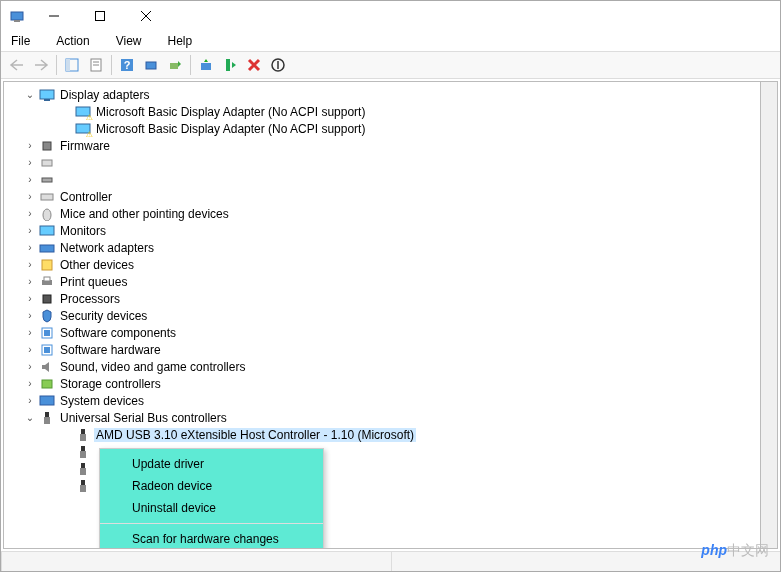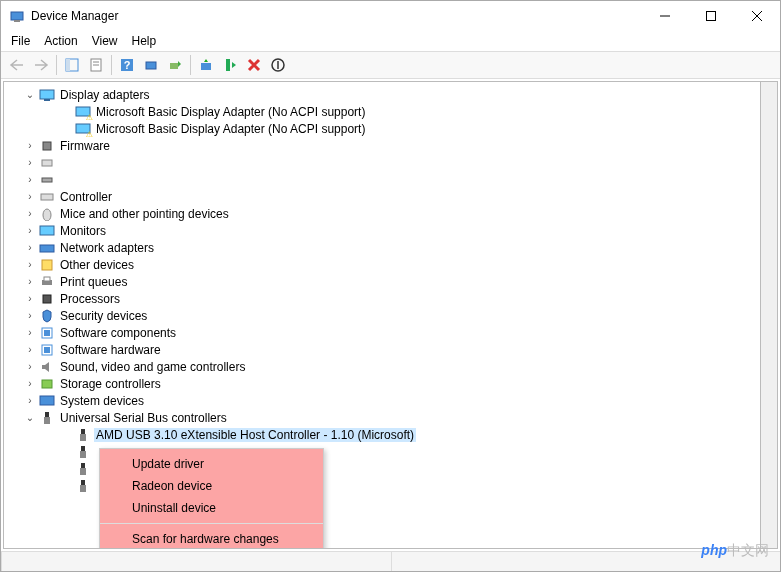--- a/index.html
+++ b/index.html
@@ -2,38 +2,38 @@
 <html><head>
 <meta charset="utf-8">
 <style>
 * { box-sizing: border-box; font-family: "Segoe UI", Tahoma, sans-serif; }
 body { margin: 0; padding: 0; width: 781px; height: 572px; background: #fff; font-size: 12px; overflow: hidden; }
 .window { width: 781px; height: 572px; border: 1px solid #aaa; display: flex; flex-direction: column; }
 .titlebar { height: 30px; display: flex; align-items: center; padding-left: 8px; }
 .titlebar .icon { width: 16px; height: 16px; margin-right: 6px; }
 .titlebar .title { flex: 1; font-size: 12px; }
 .titlebar .winbtn { width: 46px; height: 30px; display: flex; align-items: center; justify-content: center; }
-.menubar { height: 20px; display: flex; align-items: center; padding-left: 4px; gap: 2px; }
+.menubar { height: 20px; display: flex; align-items: center; padding-left: 4px; gap: 14px; }
 .menubar .menuitem { padding: 2px 6px; font-size: 12px; }
 .toolbar { height: 28px; border-top: 1px solid #ddd; border-bottom: 1px solid #ddd; display: flex; align-items: center; padding: 0 4px; gap: 0; background: #f8f8f8; }
 .toolbar .tbtn { width: 24px; height: 24px; display: flex; align-items: center; justify-content: center; border: 1px solid transparent; }
 .toolbar .tbtn.disabled { opacity: 0.4; }
 .toolbar .sep { width: 1px; height: 20px; background: #ccc; margin: 0 3px; }
 .content { flex: 1; display: flex; padding: 2px; }
 .tree { flex: 1; border: 1px solid #bbb; padding: 4px 2px; overflow: hidden; position: relative; }
 .scrollbar { width: 17px; border: 1px solid #bbb; border-left: none; background: #f0f0f0; }
 .tree-item { display: flex; align-items: center; height: 17px; font-size: 12px; white-space: nowrap; }
 .tree-item .expand { width: 12px; height: 12px; display: flex; align-items: center; justify-content: center; font-size: 10px; color: #555; cursor: pointer; }
 .tree-item .expand.none { visibility: hidden; }
 .tree-item .devicon { width: 16px; height: 16px; margin: 0 3px; display: flex; align-items: center; justify-content: center; font-size: 12px; }
 .tree-item .label { padding: 0 2px; }
 .tree-item.selected .label { background: #cde8ff; }
 .indent-1 { padding-left: 18px; }
 .indent-3 { padding-left: 54px; }
-.context-menu { position: absolute; background: #fca5a5; border: 1px solid #ccc; box-shadow: 2px 2px 5px rgba(0,0,0,0.2); padding: 4px 0; font-size: 12px; }
+.context-menu { position: absolute; background: #5eead4; border: 1px solid #ccc; box-shadow: 2px 2px 5px rgba(0,0,0,0.2); padding: 4px 0; font-size: 12px; }
 .context-menu .item { padding: 4px 40px 4px 32px; }
 .context-menu .sep { height: 1px; background: #ddd; margin: 4px 0; }
 .arrow { position: absolute; color: #c0392b; pointer-events: none; }
 .statusbar { height: 20px; border-top: 1px solid #ddd; background: #f5f5f5; display: flex; }
 .statusbar .pane { flex: 1; border-left: 1px solid #ddd; }
 .watermark { position: absolute; right: 12px; bottom: 12px; font-size: 14px; color: #bbb; }
 .watermark b { color: #3b82f6; font-style: italic; }
 .warn-badge { position: relative; }
 .warn-badge::after { content: "⚠"; position: absolute; right: -2px; bottom: -2px; font-size: 8px; color: #f1c40f; }
 </style>
@@ -41,21 +41,20 @@
 <body>
 
 <div class="window">
   <div class="titlebar">
     <span class="icon">
       <svg width="16" height="16">
           <rect x="2" y="4" width="12" height="8" fill="#4a90d9" stroke="#2c5aa0"></rect>
           <rect x="5" y="12" width="6" height="2" fill="#888"></rect>
         </svg>
     </span>
-    <span class="title">Device Manager</span>
     <div class="winbtn">
         <svg width="10" height="10">
           <line x1="0" y1="5" x2="10" y2="5" stroke="#000"></line>
         </svg>
       </div>
     <div class="winbtn">
         <svg width="10" height="10">
           <rect x="0.5" y="0.5" width="9" height="9" fill="none" stroke="#000"></rect>
         </svg>
       </div>

